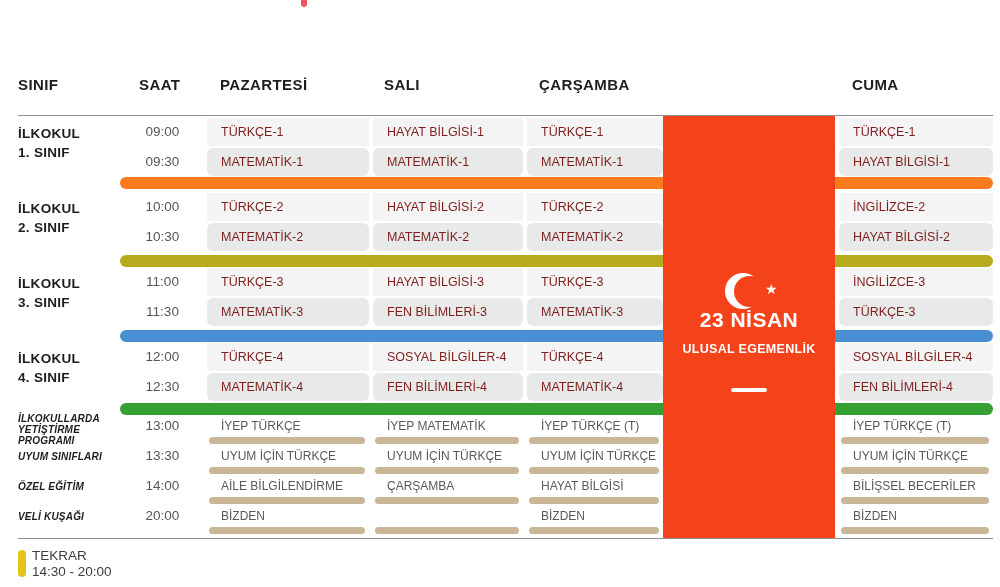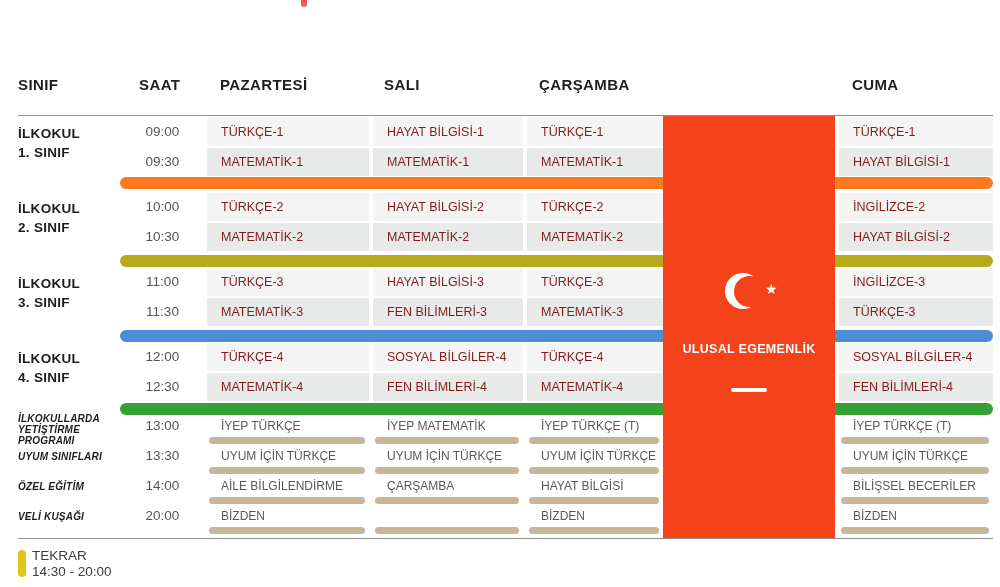--- a/index.html
+++ b/index.html
@@ -12,21 +12,21 @@
 
   .col-header { position:absolute; top:76px; font-size:15px; font-weight:bold;
                 color:#1d1d1f; letter-spacing:.4px; white-space:nowrap; }
   .rule { position:absolute; left:18px; width:975px; height:1px; background:#8f9093; }
   .rule-top { top:115px; }
   .rule-bottom { top:538px; }
 
   .cell { position:absolute; height:28px; line-height:28px; font-size:12.5px;
           color:#7f1d1d; padding-left:14px; white-space:nowrap; overflow:hidden; }
   .shade-a { background:#f4f4f4; }
-  .shade-b { background:#e8e9e9; }
+  .shade-b { background:#e8e9e9;border-radius:6px; }
   .time-cell { position:absolute; left:120px; width:85px; height:28px; line-height:28px;
                text-align:center; font-size:13.5px; color:#55565a; }
   .group-label { position:absolute; left:18px; width:110px; font-size:13.5px; font-weight:bold;
                  color:#1d1d1f; line-height:19px; letter-spacing:.3px; }
   .sep-bar { position:absolute; left:120px; width:873px; height:12px; border-radius:6px; }
 
   .spec-label { position:absolute; left:18px; width:115px; font-size:10px; font-weight:bold;
                 font-style:italic; color:#1d1d1f; line-height:11px; letter-spacing:.2px; }
   .spec-time { position:absolute; left:120px; width:85px; height:22px; line-height:22px;
                text-align:center; font-size:13.5px; color:#55565a; }
@@ -185,20 +185,21 @@
       <div class="spec-cell" style="top: 505px; left: 839px; width: 154px;">BİZDEN</div>
       <div class="tan-bar" style="top: 527px; left: 841px; width: 148px;"></div>
     </div>
 
   <div class="banner">
     <div class="crescent-wrap">
       <div class="crescent"></div>
       <div class="crescent-cut"></div>
       <div class="star">★</div>
     </div>
+    <div class="banner-title">23 NİSAN</div>
     <div class="banner-sub banner-sub1">ULUSAL EGEMENLİK</div>
     <div class="banner-dash"></div>
   </div>
 
   <div class="legend">
     <div class="legend-swatch"></div>
     <div class="legend-text">
       <div>TEKRAR</div>
       <div>14:30 - 20:00</div>
     </div>

